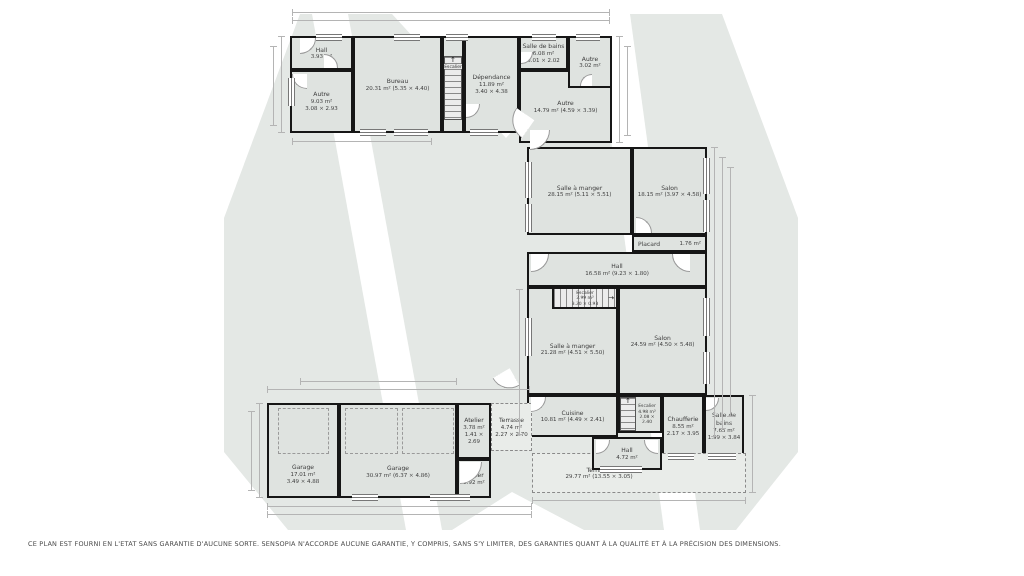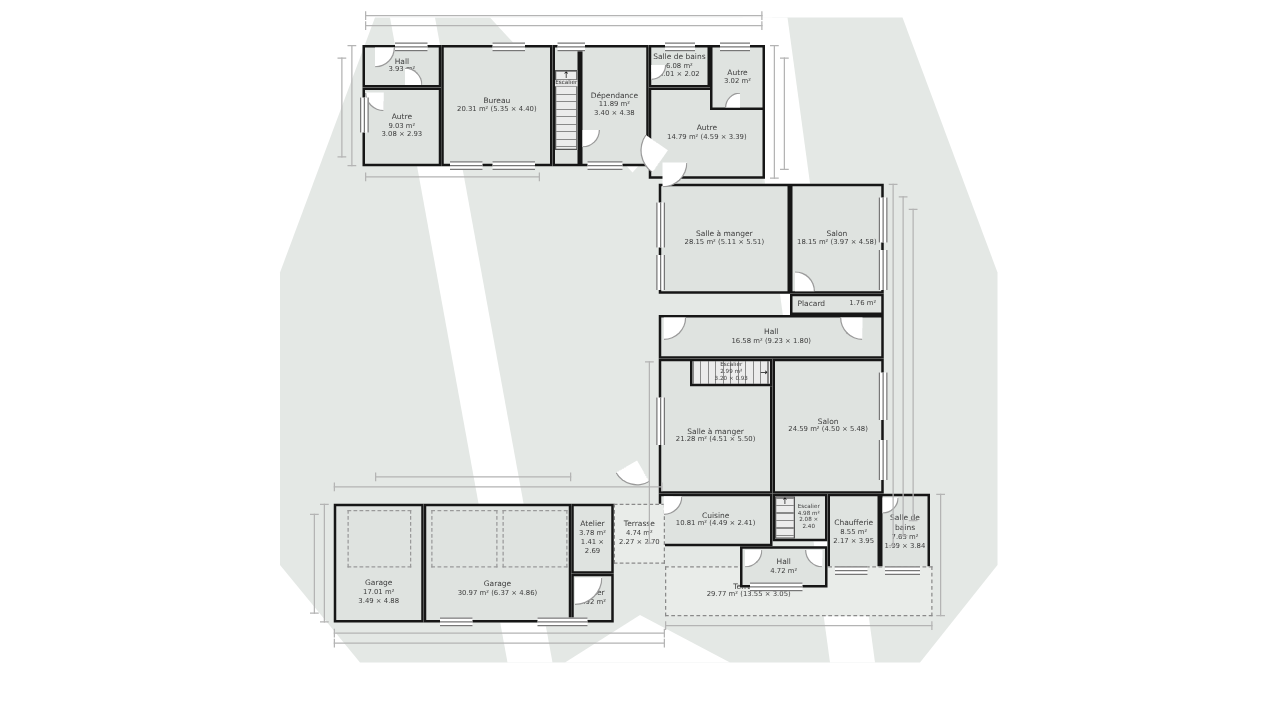--- a/index.html
+++ b/index.html
@@ -294,13 +294,14 @@
   <div class="dimv" style="left:519px;top:289px;height:146px;"></div>
   <div class="dimv" style="left:752px;top:395px;height:98px;"></div>
   <div class="dimh" style="left:267px;top:389px;width:263px;"></div>
   <div class="dimh" style="left:300px;top:381px;width:157px;"></div>
   <div class="dimh" style="left:267px;top:506px;width:265px;"></div>
   <div class="dimh" style="left:267px;top:514px;width:265px;"></div>
   <div class="dimh" style="left:532px;top:500px;width:214px;"></div>
   <div class="dimv" style="left:259px;top:403px;height:95px;"></div>
   <div class="dimv" style="left:251px;top:411px;height:80px;"></div>
 
+  <div id="disclaimer">CE PLAN EST FOURNI EN L'ETAT SANS GARANTIE D'AUCUNE SORTE. SENSOPIA N'ACCORDE AUCUNE GARANTIE, Y COMPRIS, SANS S'Y LIMITER, DES GARANTIES QUANT À LA QUALITÉ ET À LA PRÉCISION DES DIMENSIONS.</div>
 </div>
 
 </body></html>

